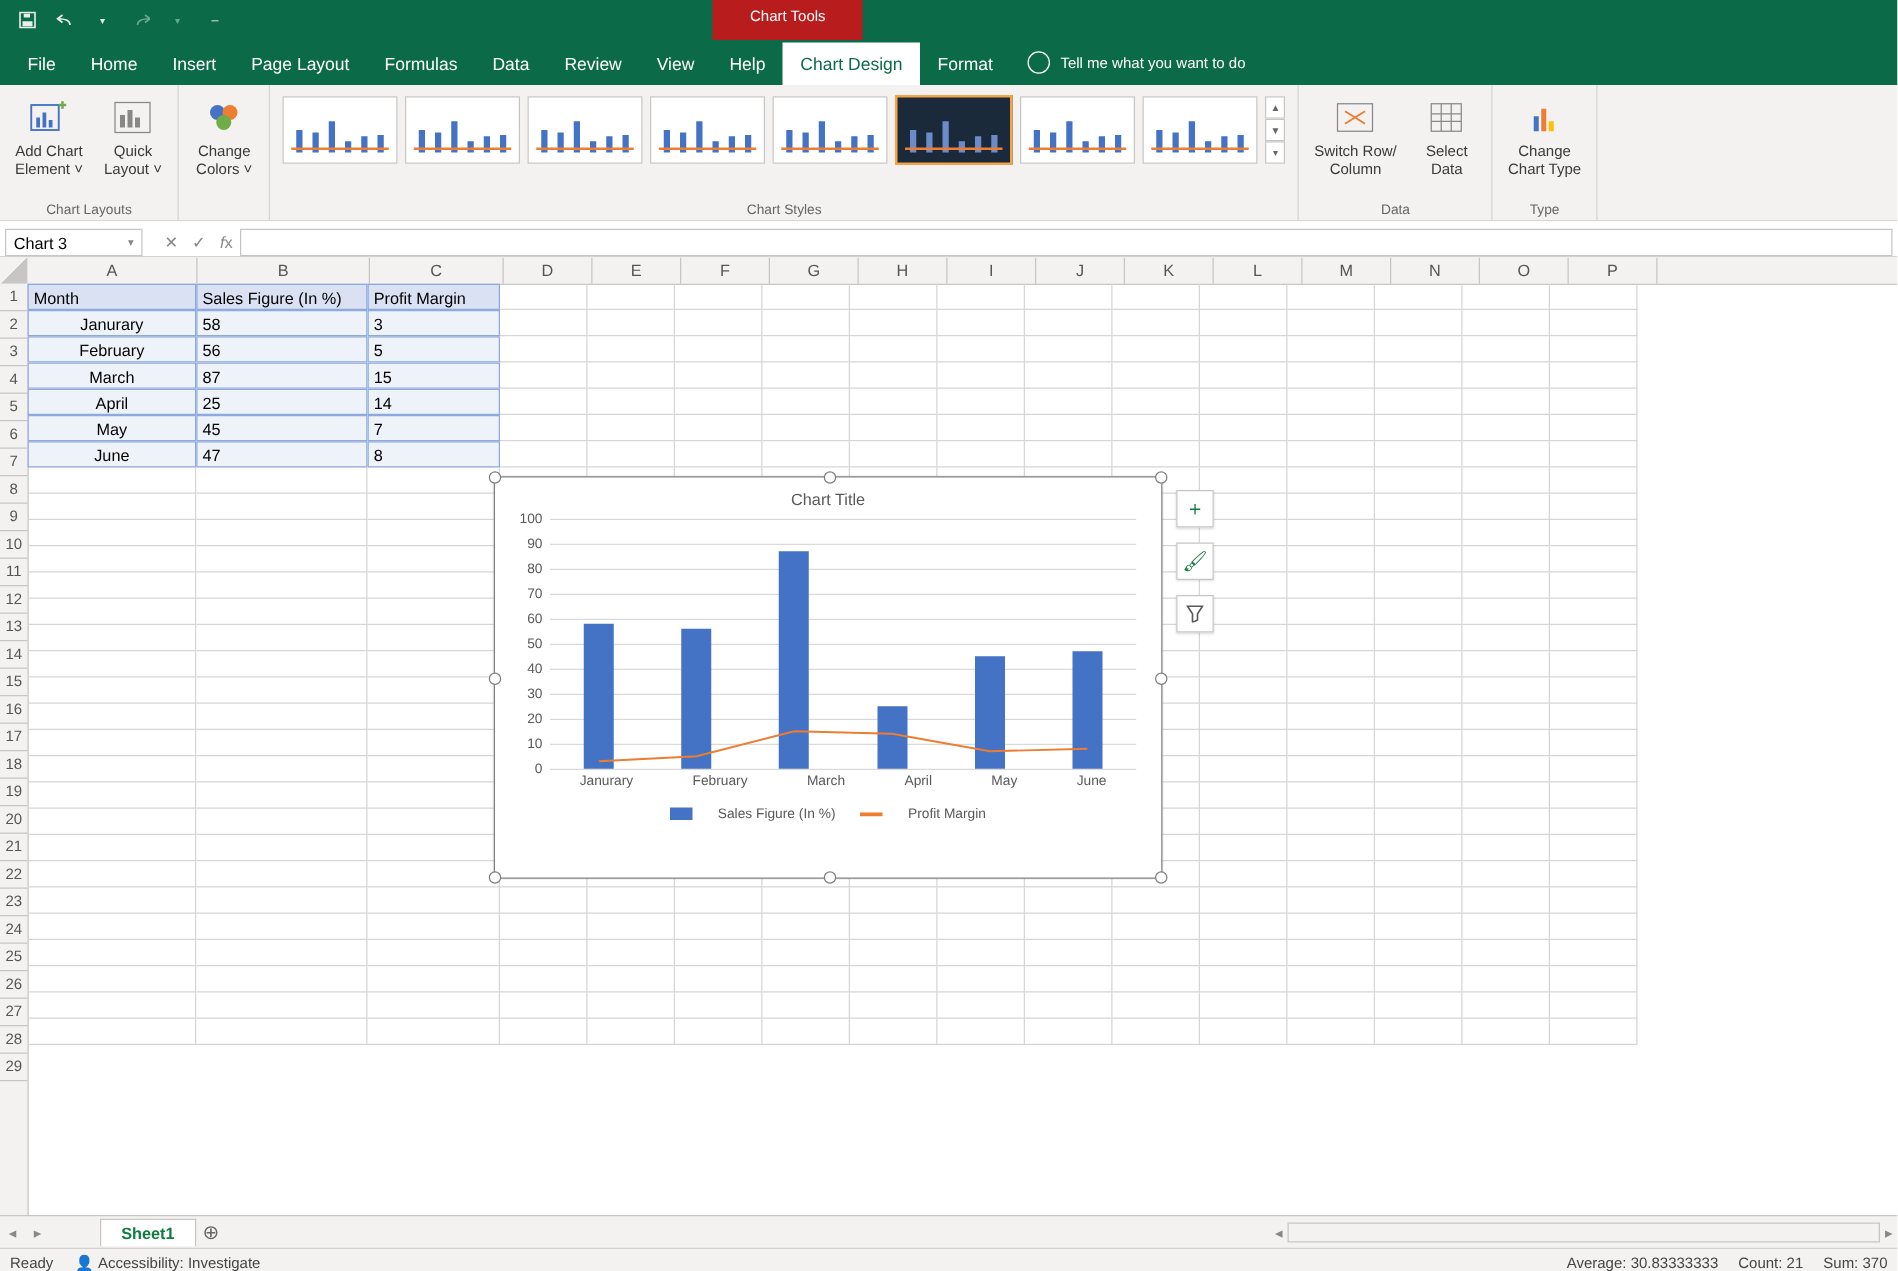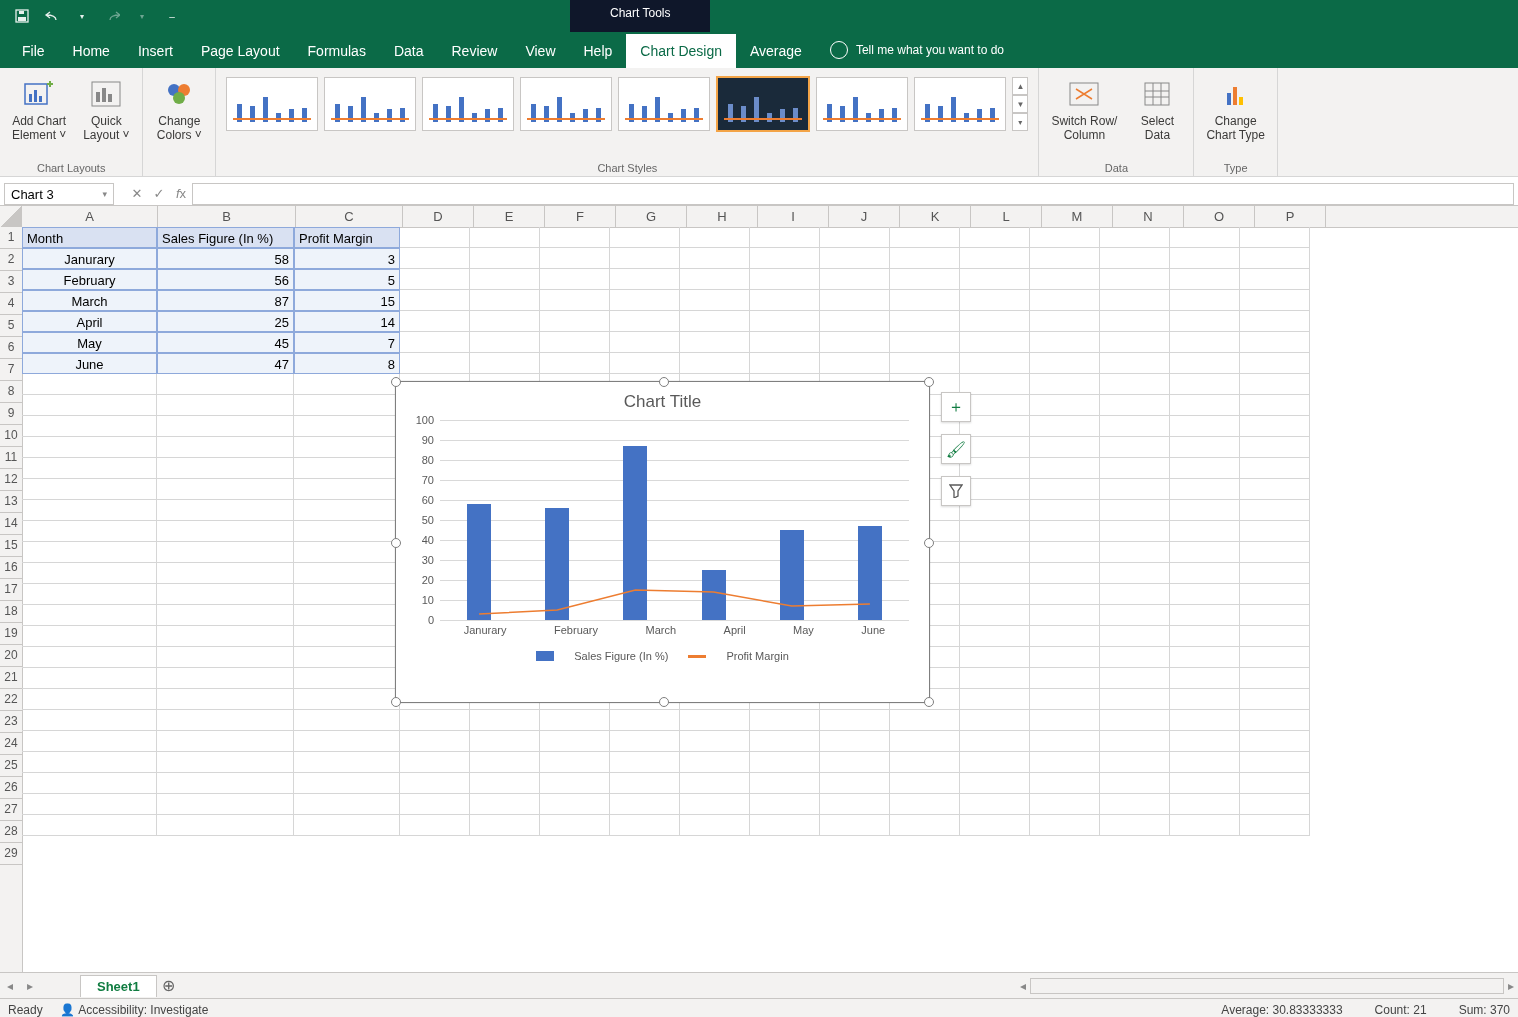--- a/index.html
+++ b/index.html
@@ -1,21 +1,21 @@
 <!DOCTYPE html>
 <html><head>
 <meta charset="utf-8">
 <style>
 html,body{margin:0;padding:0;font-family:"Segoe UI",Arial,sans-serif;font-size:12px;background:#fff;overflow:hidden;width:1518px;height:1017px}
 
 .titlebar{height:32px;background:#0b6a47;display:flex;align-items:center;color:#fff}
 .qat{display:flex;align-items:center;height:100%;padding-left:14px;gap:14px}
 .qat .ico{width:16px;height:16px;display:flex;align-items:center;justify-content:center;opacity:.9}
 .doc-title{position:absolute;left:0;right:0;text-align:center;top:7px;font-size:14px}
-.chart-tools{background:#0f172a;padding:6px 40px;font-size:12px;position:absolute;left:570px;top:0;height:20px}
+.chart-tools{background:#b91c1c;padding:6px 30px;font-size:12px;position:absolute;left:570px;top:0;height:20px}
 
 .tabs{height:36px;background:#0b6a47;display:flex;align-items:flex-end;padding-left:8px}
 .tab{color:#fff;padding:9px 14px 9px;font-size:14px;cursor:pointer}
 .tab.active{background:#fff;color:#0b6a47}
 .tellme{display:flex;align-items:center;gap:8px;color:#fff;padding:0 14px;height:36px}
 .bulb{width:16px;height:16px;border:1.5px solid #fff;border-radius:50%;position:relative}
 
 .ribbon{height:108px;background:#f3f2f1;border-bottom:1px solid #d6d6d6;display:flex}
 .rgroup{border-right:1px solid #d6d6d6;display:flex;flex-direction:column;align-items:center;justify-content:flex-end;padding:4px 6px 0}
 .rgroup .items{display:flex;flex:1;align-items:flex-start;gap:4px}
@@ -42,49 +42,49 @@
 .colh{width:70px;border-right:1px solid #c8c6c4;text-align:center;line-height:21px;font-size:13px;color:#555}
 .colh.wa{width:135px}.colh.wb{width:137px}.colh.wc{width:106px}
 .rowheads{position:absolute;left:0;top:21px;bottom:0;width:22px;background:#f3f2f1;border-right:1px solid #c8c6c4}
 .rowh{height:21px;border-bottom:1px solid #c8c6c4;text-align:center;line-height:21px;font-size:12px;color:#555}
 .cells{position:absolute;left:22px;top:21px;right:0;bottom:0}
 .crow{height:21px;display:flex}
 .cell{width:70px;height:21px;border-right:1px solid #d6d6d6;border-bottom:1px solid #d6d6d6;padding:0 4px;line-height:21px;font-size:13px;box-sizing:border-box;overflow:hidden;white-space:nowrap}
 .cell.wa{width:135px}.cell.wb{width:137px}.cell.wc{width:106px}
 .hd{background:#d9e1f2;font-weight:400;border:1px solid #8ea9db}
 .dat{background:#eef3fa;text-align:center;border:1px solid #8ea9db}
-.num{text-align:right}
+.num{text-align:left}
 
 .chart-obj{position:absolute;left:395px;top:175px;width:533px;height:320px;background:#fff;border:1px solid #7f7f7f;box-shadow:0 0 0 1px rgba(0,0,0,.05)}
 .handle{width:8px;height:8px;background:#fff;border:1px solid #7f7f7f;border-radius:50%;position:absolute}
 .ct{left:50%;top:-5px;margin-left:-4px}.cb{left:50%;bottom:-5px;margin-left:-4px}
 .cl{top:50%;left:-5px;margin-top:-4px}.cr{top:50%;right:-5px;margin-top:-4px}
 .ctl{left:-5px;top:-5px}.ctr{right:-5px;top:-5px}.cbl{left:-5px;bottom:-5px}.cbr{right:-5px;bottom:-5px}
-.chart-title{text-align:center;font-size:17px;color:#595959;padding:10px 0 4px}
+.chart-title{text-align:center;font-size:13px;color:#595959;padding:10px 0 4px}
 .plot{position:relative;margin:4px 20px 0 44px;height:200px}
 .hgrid{position:absolute;left:0;right:0;height:1px;background:#d9d9d9}
 .ytick{position:absolute;left:-34px;width:28px;text-align:right;font-size:11px;color:#595959;margin-top:-6px}
 .bars{position:absolute;left:0;right:0;bottom:0;top:0;display:flex;align-items:flex-end;justify-content:space-around}
 .bar{width:24px;background:#4472c4}
 .xlabels{display:flex;justify-content:space-around;margin:4px 20px 0 44px;font-size:11px;color:#595959}
 .line-series{position:absolute;left:0;top:0;width:100%;height:100%;pointer-events:none}
 .legend{display:flex;justify-content:center;gap:20px;margin-top:14px;font-size:11px;color:#595959;align-items:center}
 .lg-sw{width:18px;height:10px}
 .side-ctrls{position:absolute;right:-42px;top:10px;display:flex;flex-direction:column;gap:12px}
 .side-ctrls div{width:28px;height:28px;background:#fff;border:1px solid #c8c6c4;box-shadow:0 1px 2px rgba(0,0,0,.15);display:flex;align-items:center;justify-content:center;color:#107c41;font-size:16px}
 
 .sheettabs-scroll{position:absolute;right:0;left:1016px;height:22px;display:flex;align-items:center}
 .sheettabs-scroll .sb{flex:1;height:14px;background:#f3f2f1;border:1px solid #c8c6c4}
 .sheettabs{height:25px;background:#f3f2f1;border-top:1px solid #c8c6c4;display:flex;align-items:center;position:relative}
 .stnav{width:40px;display:flex;justify-content:space-around;color:#888}
 .stab{background:#fff;border:1px solid #c8c6c4;border-bottom:none;padding:3px 16px;font-size:13px;font-weight:600;color:#107c41}
 .newsheet{width:24px;height:24px;display:flex;align-items:center;justify-content:center;color:#666;font-size:16px}
 
 .status{height:22px;background:#f3f2f1;border-top:1px solid #c8c6c4;display:flex;align-items:center;justify-content:space-between;padding:0 8px;font-size:12px;color:#444}
-.status .right{display:flex;gap:32px}
+.status .right{display:flex;gap:16px}
 svg{display:block}
 </style>
 </head>
 <body>
 
 <div class="titlebar">
   <div class="qat">
     <span class="ico">
         <svg width="14" height="14">
           <rect x="1" y="1" width="12" height="12" fill="none" stroke="#fff" stroke-width="1.3"></rect>
@@ -113,21 +113,21 @@
   <div class="tab">File</div>
   <div class="tab">Home</div>
   <div class="tab">Insert</div>
   <div class="tab">Page Layout</div>
   <div class="tab">Formulas</div>
   <div class="tab">Data</div>
   <div class="tab">Review</div>
   <div class="tab">View</div>
   <div class="tab">Help</div>
   <div class="tab active">Chart Design</div>
-  <div class="tab">Average</div>
+  <div class="tab">Format</div>
   <div class="tellme">
     <span class="bulb"></span>
     <span>Tell me what you want to do</span>
   </div>
 </div>
 
 <div class="ribbon">
   <div class="rgroup">
     <div class="items">
       <div class="rbtn">

